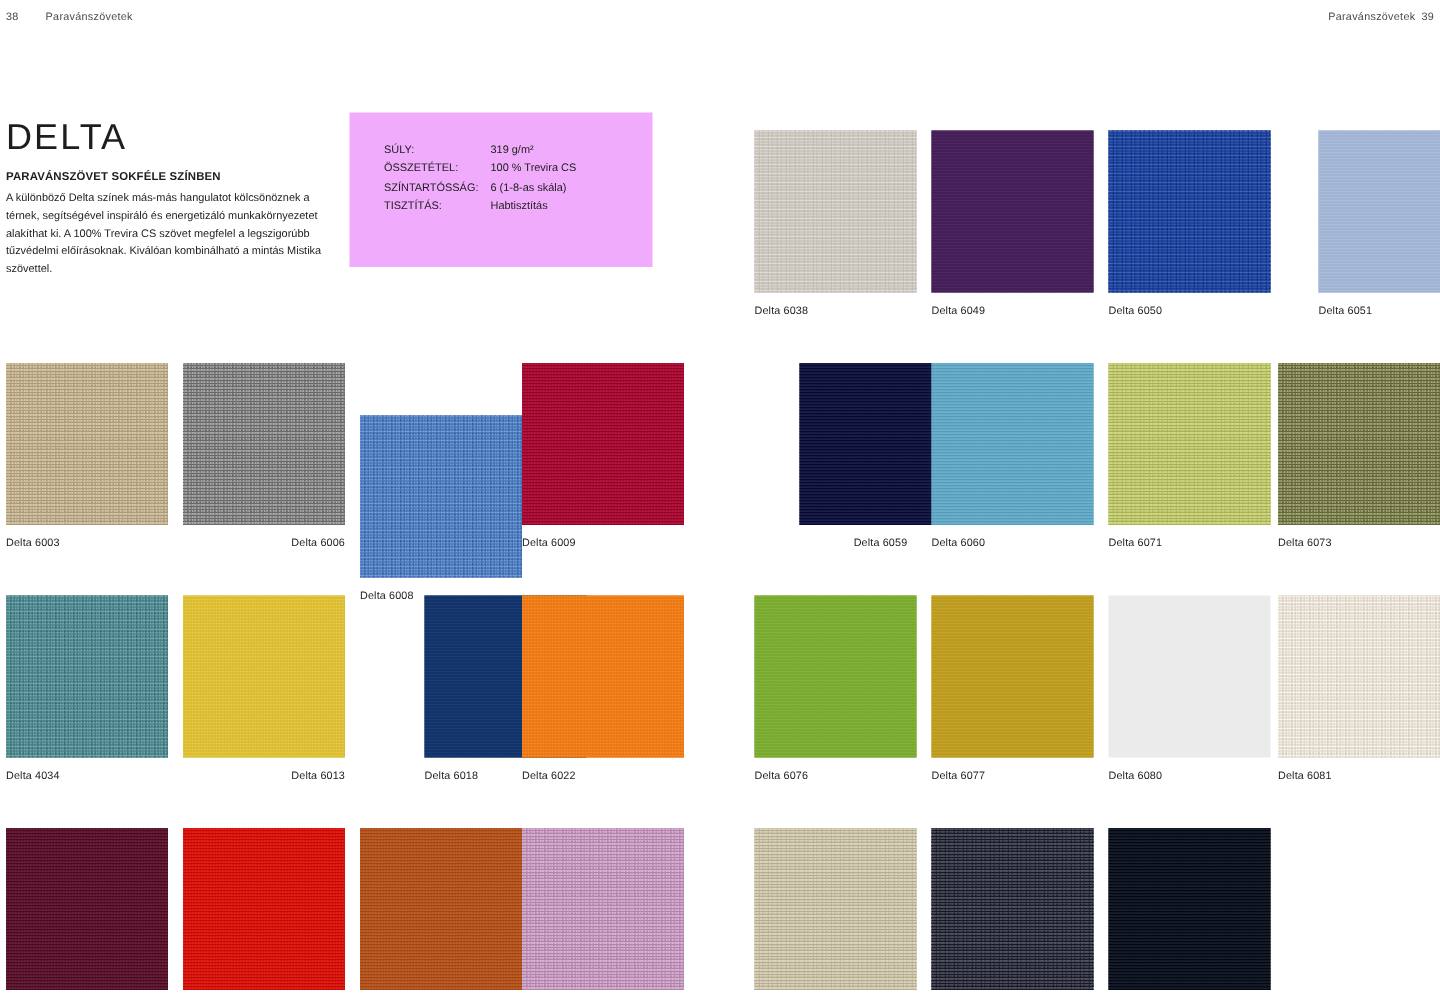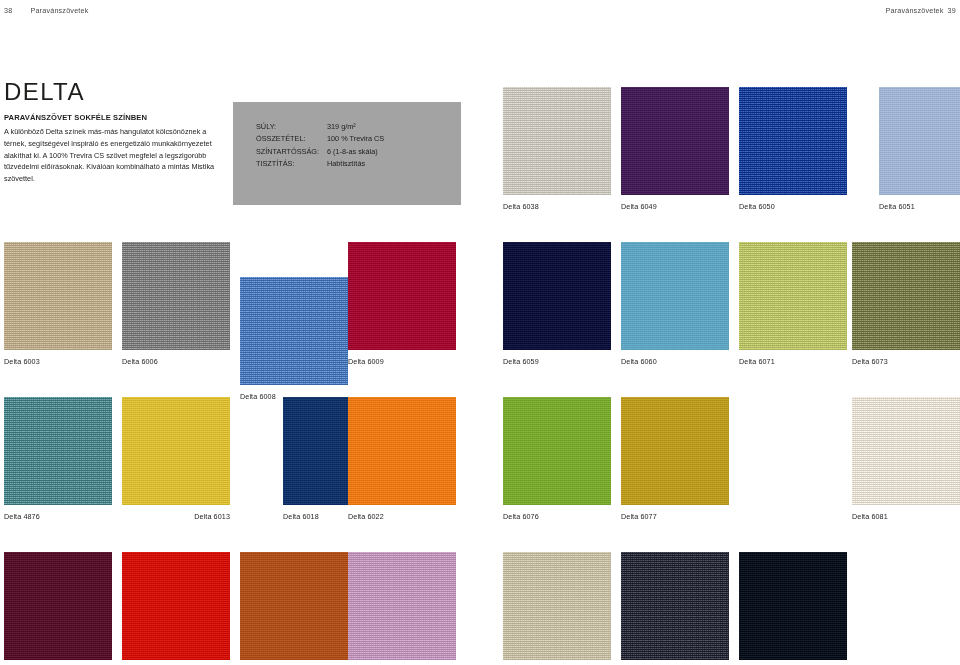--- a/index.html
+++ b/index.html
@@ -68,24 +68,24 @@
     font-size: 7.3px;
     line-height: 1.62;
     margin: 0;
     color: #1d1d1b;
   }
 
   
   .spec-panel {
     position: absolute;
     left: 233px;
-    top: 102px;
-    width: 228px;
+    top: 75px;
+    width: 202px;
     height: 103px;
-    background: #a3a3a3;
+    background: #f0abfc;
   }
   .spec-table {
     position: absolute;
     left: 23px;
     top: 20px;
     border-collapse: collapse;
     font-size: 7.3px;
     color: #1d1d1b;
   }
   .spec-table td {
@@ -193,53 +193,53 @@
       <div class="cell" style="left: 852px; margin-left: 27px;">
         <div class="chip" style="background: repeating-linear-gradient(0deg, rgb(152, 170, 202) 0px, rgb(152, 170, 202) 1px, transparent 1px, transparent 2px) 0px 0px / 2px 2px, repeating-linear-gradient(90deg, rgb(176, 194, 226) 0px, rgb(176, 194, 226) 1px, transparent 1px, transparent 2px) 0px 0px / 2px 2px, radial-gradient(rgb(176, 194, 226) 0.6px, transparent 0.7px) 0px 0px / 2px 2px, radial-gradient(rgb(152, 170, 202) 0.6px, transparent 0.7px) 1.5px 1.5px / 2px 2px rgb(166, 184, 216);"></div>
         <div class="cell-label">Delta 6051</div>
       </div>
     </div>
     <div class="grid-row row-1">
       <div class="cell" style="left: 4px;">
         <div class="chip" style="background: repeating-linear-gradient(0deg, rgb(172, 155, 123) 0px, rgb(172, 155, 123) 1px, transparent 1px, transparent 2px) 0px 0px / 2px 2px, repeating-linear-gradient(90deg, rgb(214, 197, 165) 0px, rgb(214, 197, 165) 1px, transparent 1px, transparent 2px) 0px 0px / 2px 2px, radial-gradient(rgb(214, 197, 165) 0.6px, transparent 0.7px) 0px 0px / 3px 3px, radial-gradient(rgb(172, 155, 123) 0.6px, transparent 0.7px) 1.5px 1.5px / 3px 3px rgb(198, 181, 149);"></div>
         <div class="cell-label">Delta 6003</div>
       </div>
-      <div class="cell" style="left: 122px;">
+      <div class="cell" style="left: 122px; text-align: right;">
         <div class="chip" style="background: repeating-linear-gradient(0deg, rgb(105, 105, 105) 0px, rgb(105, 105, 105) 1px, transparent 1px, transparent 2px) 0px 0px / 2px 2px, repeating-linear-gradient(90deg, rgb(165, 165, 165) 0px, rgb(165, 165, 165) 1px, transparent 1px, transparent 2px) 0px 0px / 2px 2px, radial-gradient(rgb(165, 165, 165) 0.6px, transparent 0.7px) 0px 0px / 3px 3px, radial-gradient(rgb(105, 105, 105) 0.6px, transparent 0.7px) 1.5px 1.5px / 3px 3px rgb(139, 139, 139);"></div>
         <div class="cell-label">Delta 6006</div>
       </div>
       <div class="cell" style="left: 240px; margin-top: 35px;">
         <div class="chip" style="background: repeating-linear-gradient(0deg, rgb(56, 100, 164) 0px, rgb(56, 100, 164) 1px, transparent 1px, transparent 2px) 0px 0px / 2px 2px, repeating-linear-gradient(90deg, rgb(116, 160, 224) 0px, rgb(116, 160, 224) 1px, transparent 1px, transparent 2px) 0px 0px / 2px 2px, radial-gradient(rgb(116, 160, 224) 0.6px, transparent 0.7px) 0px 0px / 3px 3px, radial-gradient(rgb(56, 100, 164) 0.6px, transparent 0.7px) 1.5px 1.5px / 3px 3px rgb(90, 134, 198);"></div>
         <div class="cell-label">Delta 6008</div>
       </div>
       <div class="cell" style="left: 348px;">
         <div class="chip" style="background: repeating-linear-gradient(0deg, rgb(152, 0, 40) 0px, rgb(152, 0, 40) 1px, transparent 1px, transparent 2px) 0px 0px / 2px 2px, repeating-linear-gradient(90deg, rgb(176, 24, 64) 0px, rgb(176, 24, 64) 1px, transparent 1px, transparent 2px) 0px 0px / 2px 2px, radial-gradient(rgb(176, 24, 64) 0.6px, transparent 0.7px) 0px 0px / 2px 2px, radial-gradient(rgb(152, 0, 40) 0.6px, transparent 0.7px) 1.5px 1.5px / 2px 2px rgb(166, 14, 54);"></div>
         <div class="cell-label">Delta 6009</div>
       </div>
-      <div class="cell" style="left: 503px;">
+      <div class="cell" style="left: 533px; text-align: center;">
         <div class="chip" style="background: repeating-linear-gradient(0deg, rgb(6, 9, 49) 0px, rgb(6, 9, 49) 1px, transparent 1px, transparent 2px) 0px 0px / 2px 2px, repeating-linear-gradient(90deg, rgb(30, 33, 73) 0px, rgb(30, 33, 73) 1px, transparent 1px, transparent 2px) 0px 0px / 2px 2px, radial-gradient(rgb(30, 33, 73) 0.6px, transparent 0.7px) 0px 0px / 2px 2px, radial-gradient(rgb(6, 9, 49) 0.6px, transparent 0.7px) 1.5px 1.5px / 2px 2px rgb(20, 23, 63);"></div>
         <div class="cell-label">Delta 6059</div>
       </div>
       <div class="cell" style="left: 621px;">
         <div class="chip" style="background: repeating-linear-gradient(0deg, rgb(86, 156, 184) 0px, rgb(86, 156, 184) 1px, transparent 1px, transparent 2px) 0px 0px / 2px 2px, repeating-linear-gradient(90deg, rgb(110, 180, 208) 0px, rgb(110, 180, 208) 1px, transparent 1px, transparent 2px) 0px 0px / 2px 2px, radial-gradient(rgb(110, 180, 208) 0.6px, transparent 0.7px) 0px 0px / 2px 2px, radial-gradient(rgb(86, 156, 184) 0.6px, transparent 0.7px) 1.5px 1.5px / 2px 2px rgb(100, 170, 198);"></div>
         <div class="cell-label">Delta 6060</div>
       </div>
       <div class="cell" style="left: 739px;">
         <div class="chip" style="background: repeating-linear-gradient(0deg, rgb(168, 177, 88) 0px, rgb(168, 177, 88) 1px, transparent 1px, transparent 2px) 0px 0px / 2px 2px, repeating-linear-gradient(90deg, rgb(210, 219, 130) 0px, rgb(210, 219, 130) 1px, transparent 1px, transparent 2px) 0px 0px / 2px 2px, radial-gradient(rgb(210, 219, 130) 0.6px, transparent 0.7px) 0px 0px / 3px 3px, radial-gradient(rgb(168, 177, 88) 0.6px, transparent 0.7px) 1.5px 1.5px / 3px 3px rgb(194, 203, 114);"></div>
         <div class="cell-label">Delta 6071</div>
       </div>
       <div class="cell" style="left: 852px;">
         <div class="chip" style="background: repeating-linear-gradient(0deg, rgb(99, 103, 56) 0px, rgb(99, 103, 56) 1px, transparent 1px, transparent 2px) 0px 0px / 2px 2px, repeating-linear-gradient(90deg, rgb(159, 163, 116) 0px, rgb(159, 163, 116) 1px, transparent 1px, transparent 2px) 0px 0px / 2px 2px, radial-gradient(rgb(159, 163, 116) 0.6px, transparent 0.7px) 0px 0px / 3px 3px, radial-gradient(rgb(99, 103, 56) 0.6px, transparent 0.7px) 1.5px 1.5px / 3px 3px rgb(133, 137, 90);"></div>
         <div class="cell-label">Delta 6073</div>
       </div>
     </div>
     <div class="grid-row row-2">
       <div class="cell" style="left: 4px;">
         <div class="chip" style="background: repeating-linear-gradient(0deg, rgb(57, 112, 118) 0px, rgb(57, 112, 118) 1px, transparent 1px, transparent 2px) 0px 0px / 2px 2px, repeating-linear-gradient(90deg, rgb(117, 172, 178) 0px, rgb(117, 172, 178) 1px, transparent 1px, transparent 2px) 0px 0px / 2px 2px, radial-gradient(rgb(117, 172, 178) 0.6px, transparent 0.7px) 0px 0px / 3px 3px, radial-gradient(rgb(57, 112, 118) 0.6px, transparent 0.7px) 1.5px 1.5px / 3px 3px rgb(91, 146, 152);"></div>
-        <div class="cell-label">Delta 4876</div>
+        <div class="cell-label">Delta 4034</div>
       </div>
       <div class="cell" style="left: 122px; text-align: right;">
         <div class="chip" style="background: repeating-linear-gradient(0deg, rgb(210, 180, 44) 0px, rgb(210, 180, 44) 1px, transparent 1px, transparent 2px) 0px 0px / 2px 2px, repeating-linear-gradient(90deg, rgb(234, 204, 68) 0px, rgb(234, 204, 68) 1px, transparent 1px, transparent 2px) 0px 0px / 2px 2px, radial-gradient(rgb(234, 204, 68) 0.6px, transparent 0.7px) 0px 0px / 2px 2px, radial-gradient(rgb(210, 180, 44) 0.6px, transparent 0.7px) 1.5px 1.5px / 2px 2px rgb(224, 194, 58);"></div>
         <div class="cell-label">Delta 6013</div>
       </div>
       <div class="cell" style="left: 240px; padding-left: 43px;">
         <div class="chip" style="background: repeating-linear-gradient(0deg, rgb(9, 42, 96) 0px, rgb(9, 42, 96) 1px, transparent 1px, transparent 2px) 0px 0px / 2px 2px, repeating-linear-gradient(90deg, rgb(33, 66, 120) 0px, rgb(33, 66, 120) 1px, transparent 1px, transparent 2px) 0px 0px / 2px 2px, radial-gradient(rgb(33, 66, 120) 0.6px, transparent 0.7px) 0px 0px / 2px 2px, radial-gradient(rgb(9, 42, 96) 0.6px, transparent 0.7px) 1.5px 1.5px / 2px 2px rgb(23, 56, 110);"></div>
         <div class="cell-label">Delta 6018</div>
       </div>
       <div class="cell" style="left: 348px;">
@@ -247,20 +247,24 @@
         <div class="cell-label">Delta 6022</div>
       </div>
       <div class="cell" style="left: 503px;">
         <div class="chip" style="background: repeating-linear-gradient(0deg, rgb(113, 160, 39) 0px, rgb(113, 160, 39) 1px, transparent 1px, transparent 2px) 0px 0px / 2px 2px, repeating-linear-gradient(90deg, rgb(137, 184, 63) 0px, rgb(137, 184, 63) 1px, transparent 1px, transparent 2px) 0px 0px / 2px 2px, radial-gradient(rgb(137, 184, 63) 0.6px, transparent 0.7px) 0px 0px / 2px 2px, radial-gradient(rgb(113, 160, 39) 0.6px, transparent 0.7px) 1.5px 1.5px / 2px 2px rgb(127, 174, 53);"></div>
         <div class="cell-label">Delta 6076</div>
       </div>
       <div class="cell" style="left: 621px;">
         <div class="chip" style="background: repeating-linear-gradient(0deg, rgb(178, 146, 22) 0px, rgb(178, 146, 22) 1px, transparent 1px, transparent 2px) 0px 0px / 2px 2px, repeating-linear-gradient(90deg, rgb(202, 170, 46) 0px, rgb(202, 170, 46) 1px, transparent 1px, transparent 2px) 0px 0px / 2px 2px, radial-gradient(rgb(202, 170, 46) 0.6px, transparent 0.7px) 0px 0px / 2px 2px, radial-gradient(rgb(178, 146, 22) 0.6px, transparent 0.7px) 1.5px 1.5px / 2px 2px rgb(192, 160, 36);"></div>
         <div class="cell-label">Delta 6077</div>
       </div>
+      <div class="cell" style="left: 739px;">
+        <div class="chip" style="background: none rgb(235, 235, 235);"></div>
+        <div class="cell-label">Delta 6080</div>
+      </div>
       <div class="cell" style="left: 852px;">
         <div class="chip" style="background: repeating-linear-gradient(0deg, rgb(212, 205, 194) 0px, rgb(212, 205, 194) 1px, transparent 1px, transparent 2px) 0px 0px / 2px 2px, repeating-linear-gradient(90deg, rgb(254, 247, 236) 0px, rgb(254, 247, 236) 1px, transparent 1px, transparent 2px) 0px 0px / 2px 2px, radial-gradient(rgb(254, 247, 236) 0.6px, transparent 0.7px) 0px 0px / 3px 3px, radial-gradient(rgb(212, 205, 194) 0.6px, transparent 0.7px) 1.5px 1.5px / 3px 3px rgb(238, 231, 220);"></div>
         <div class="cell-label">Delta 6081</div>
       </div>
     </div>
     <div class="grid-row row-3">
       <div class="cell" style="left: 4px;">
         <div class="chip" style="background: repeating-linear-gradient(0deg, rgb(78, 9, 34) 0px, rgb(78, 9, 34) 1px, transparent 1px, transparent 2px) 0px 0px / 2px 2px, repeating-linear-gradient(90deg, rgb(102, 33, 58) 0px, rgb(102, 33, 58) 1px, transparent 1px, transparent 2px) 0px 0px / 2px 2px, radial-gradient(rgb(102, 33, 58) 0.6px, transparent 0.7px) 0px 0px / 2px 2px, radial-gradient(rgb(78, 9, 34) 0.6px, transparent 0.7px) 1.5px 1.5px / 2px 2px rgb(92, 23, 48);"></div>
       </div>
       <div class="cell" style="left: 122px;">

